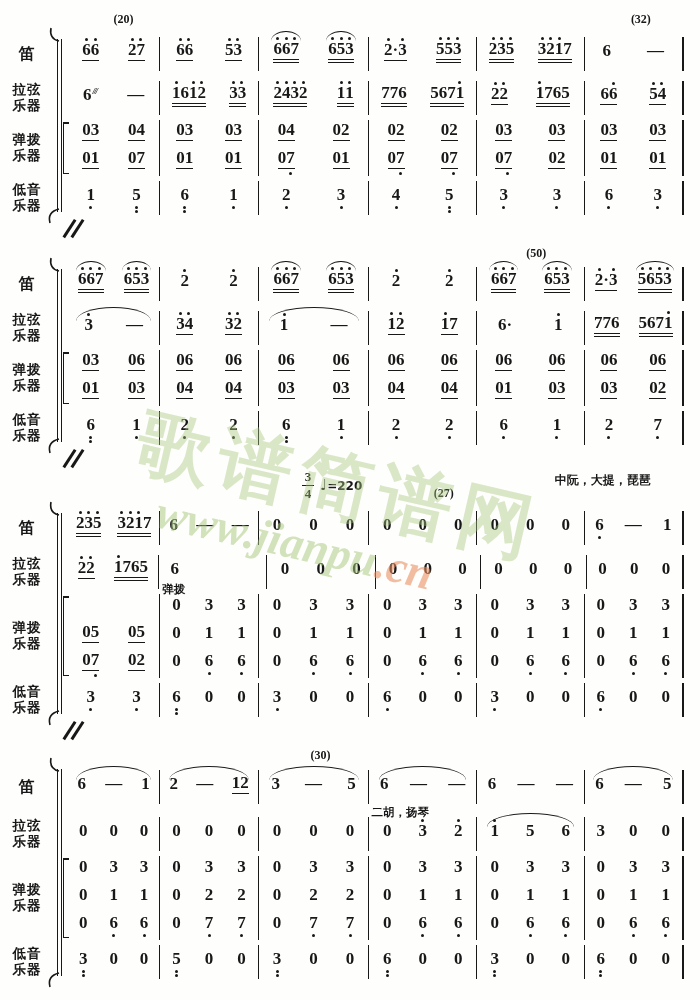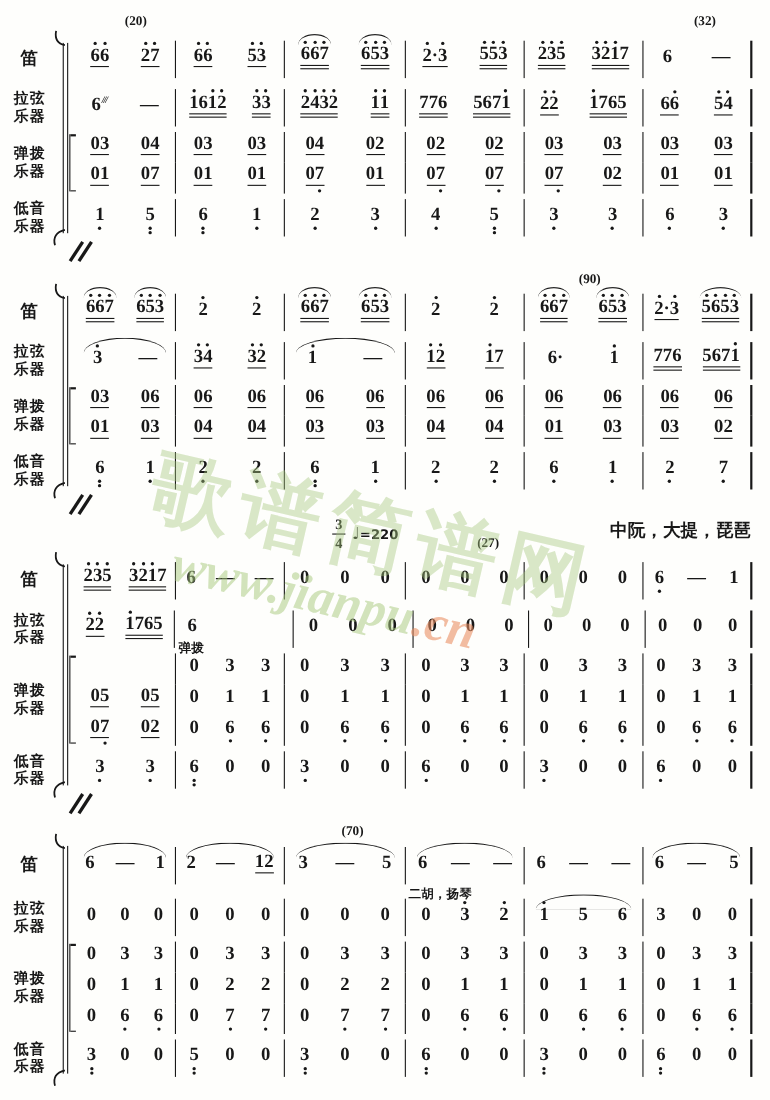--- a/index.html
+++ b/index.html
@@ -48,21 +48,21 @@
   .tok.u1 .cdb{padding-top:5px;} .tok.u2 .cdb{padding-top:7px;}
   .tok.a::before{content:"";position:absolute;top:-4px;left:-2px;right:-2px;height:9px;
        border-top:1.5px solid var(--ink);border-radius:50% 50% 0 0 / 100% 100% 0 0;}
   .trm{font-family:"Liberation Serif",serif;font-style:italic;font-weight:700;font-size:9px;
        letter-spacing:-1px;align-self:flex-start;margin-top:5px;margin-left:1px;}
 
   
   .mark{position:absolute;top:6px;font-family:"Liberation Serif",serif;font-weight:700;font-size:12px;
         transform:translateX(-50%);white-space:nowrap;}
   .sys-2 .mark{top:16px;}
-  .mark.cjk{font-family:"Liberation Sans",sans-serif;font-size:16px;top:2px;transform:none;}
+  .mark.cjk{font-family:"Liberation Sans",sans-serif;font-size:12px;top:2px;transform:none;}
   .tswrap{position:absolute;top:0;display:flex;align-items:center;gap:6px;}
   .frac{display:flex;flex-direction:column;align-items:center;font-weight:700;font-size:13px;line-height:1;}
   .frac .fbar{width:12px;height:1.3px;background:var(--ink);margin:1.5px 0;}
   .tempo{font-weight:700;font-size:12px;font-family:"DejaVu Sans",sans-serif;}
   .tempo .ng{font-size:15px;}
 
   
   .dbar{position:absolute;left:57px;width:3px;border-left:1.3px solid var(--ink);
         border-right:1.3px solid var(--ink);}
   .pbr{position:absolute;left:63px;width:5px;border-left:1.5px solid var(--ink);}
@@ -1898,21 +1898,21 @@
                 <span class="ch">
                   <span class="cda"></span>
                   <span class="cg">7</span>
                   <span class="cdb">
                     <span class="d"></span>
                   </span>
                 </span>
               </span>
             </div>
           </div>
-          <span class="mark" style="left: 76%;">(90)</span>
+          <span class="mark" style="left: 76%;">(50)</span>
         </div>
         <div class="dbar" style="top: 29px; height: 173px;"></div>
         <div class="pbr" style="top: 112px; height: 52px;"></div>
         <div class="hook" style="top: 17px;"><svg width="18" height="16" viewBox="0 0 18 16">
             <path d="M17,14 Q7,12 9,1" fill="none" stroke="#181818" stroke-width="1.6"></path>
           </svg></div>
         <div class="hook" style="top: 198px;"><svg width="18" height="16" viewBox="0 0 18 16">
             <path d="M17,1 Q5,4 8,15" fill="none" stroke="#181818" stroke-width="1.6"></path>
           </svg></div>
       </div>
@@ -3765,21 +3765,21 @@
               </span>
               <span class="tok">
                 <span class="ch">
                   <span class="cda"></span>
                   <span class="cg">0</span>
                   <span class="cdb"></span>
                 </span>
               </span>
             </div>
           </div>
-          <span class="mark" style="left: 41%;">(70)</span>
+          <span class="mark" style="left: 41%;">(30)</span>
         </div>
         <div class="dbar" style="top: 27px; height: 207px;"></div>
         <div class="pbr" style="top: 116px; height: 80px;"></div>
         <div class="hook" style="top: 15px;"><svg width="18" height="16" viewBox="0 0 18 16">
             <path d="M17,14 Q7,12 9,1" fill="none" stroke="#181818" stroke-width="1.6"></path>
           </svg></div>
         <div class="hook" style="top: 230px;"><svg width="18" height="16" viewBox="0 0 18 16">
             <path d="M17,1 Q5,4 8,15" fill="none" stroke="#181818" stroke-width="1.6"></path>
           </svg></div>
       </div>

